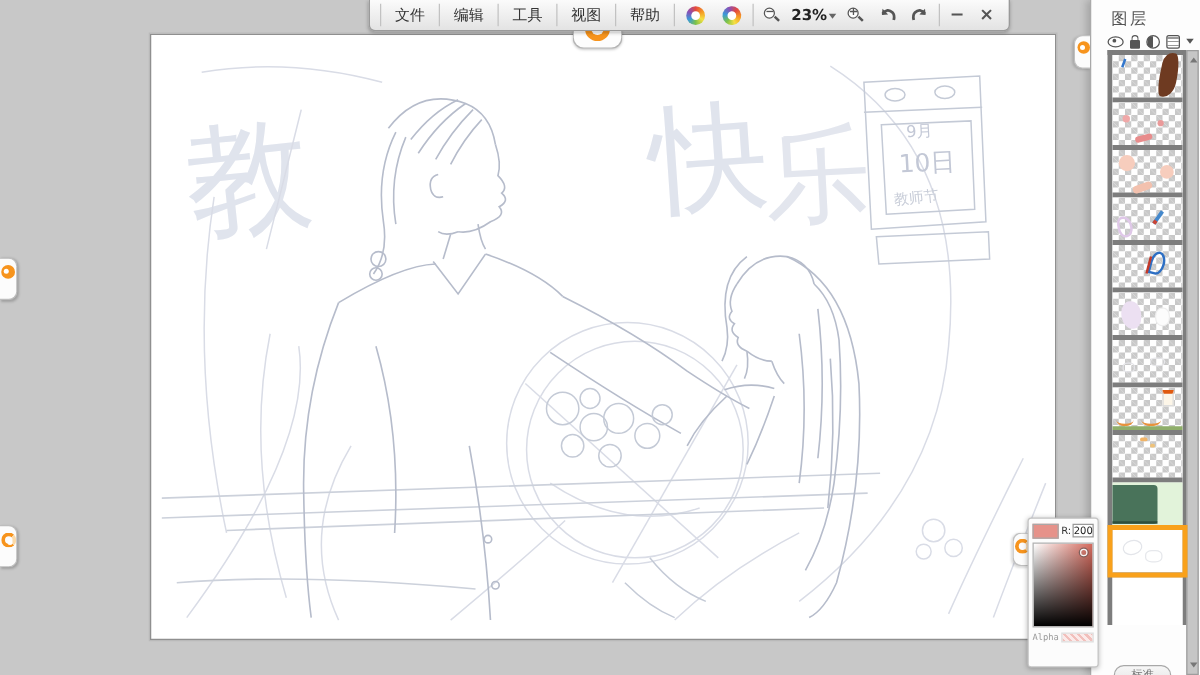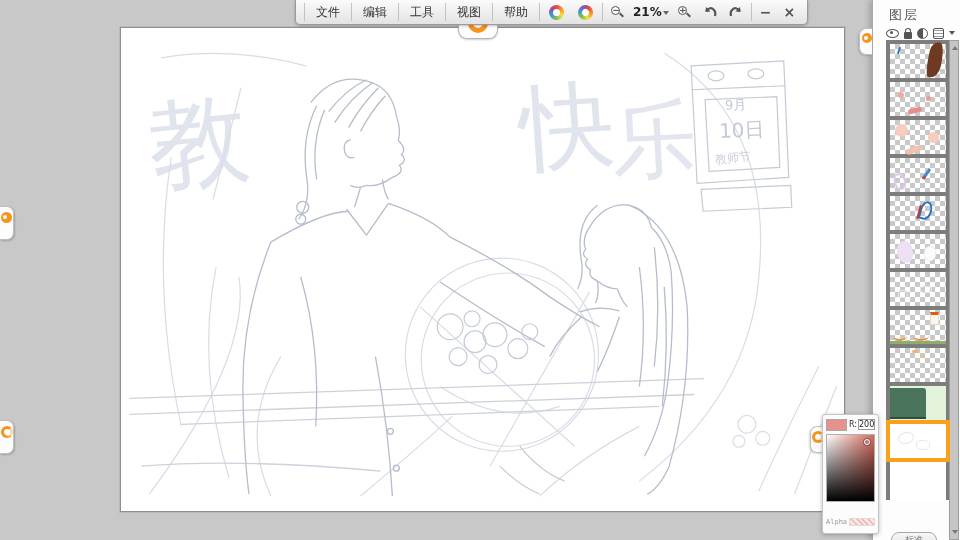--- a/index.html
+++ b/index.html
@@ -133,21 +133,21 @@
   }
   .cp-row1 { display:flex; align-items:center; height:13px; }
   .cp-swatch { width:30px; height:12px; background:#e6928a; border:1px solid #a8a8a8; }
   .cp-r { font-size:8px; color:#333; margin-left:2px; }
   .cp-val { width:17px; height:11px; border:1px solid #999; background:#fff; font-size:8px; color:#222; text-align:right; line-height:10px; padding-right:1px; margin-left:1px; }
   .cp-grad {
     margin-top:3px; width:49px; height:68px; border:1px solid #b0b0b0; position:relative;
     background:linear-gradient(to top,#000,rgba(0,0,0,0)),linear-gradient(to right,#fff,#d56a5d);
   }
   .cp-cursor { position:absolute; right:4px; top:4px; width:6px; height:6px; border:1px solid #f5f5f5; border-radius:50%; box-shadow:0 0 0 1px rgba(80,80,80,.6); }
-  .cp-alpha { display:flex; align-items:flex-end; margin-top:16px; }
+  .cp-alpha { display:flex; align-items:flex-end; margin-top:4px; }
   .cp-alpha-label { font-size:7px; color:#999; font-family:"DejaVu Sans Mono",monospace; }
   .cp-alpha-bar { width:27px; height:8px; margin-left:2px; border:1px solid #ddd;
     background:repeating-linear-gradient(45deg,#f2c0bc 0 2px,#fbeae9 2px 4px); }
   .cp-tab { left:810px; top:426px; position:absolute; z-index:14; }
   .cp-tab .ring { position:absolute; left:1px; top:4px; width:12px; height:12px; border-radius:50%; border:3px solid #f7941d; border-right-color:#fbd9a8; }
 </style>
 </head>
 <body>
 
 <div class="canvas-page">
@@ -287,21 +287,21 @@
     </div>
   <div class="tb-sep"></div>
   <div class="tb-btn">
     <span class="mag">
         <span class="lens"></span>
         <span class="handle"></span>
         <span class="sign">−</span>
       </span>
   </div>
   <div class="zoom-val">
-    <span>21%</span>
+    <span>23%</span>
     <span class="caret-down"></span>
   </div>
   <div class="tb-btn">
     <span class="mag">
         <span class="lens"></span>
         <span class="handle"></span>
         <span class="sign">+</span>
       </span>
   </div>
   <div class="tb-btn arrow-ico">

